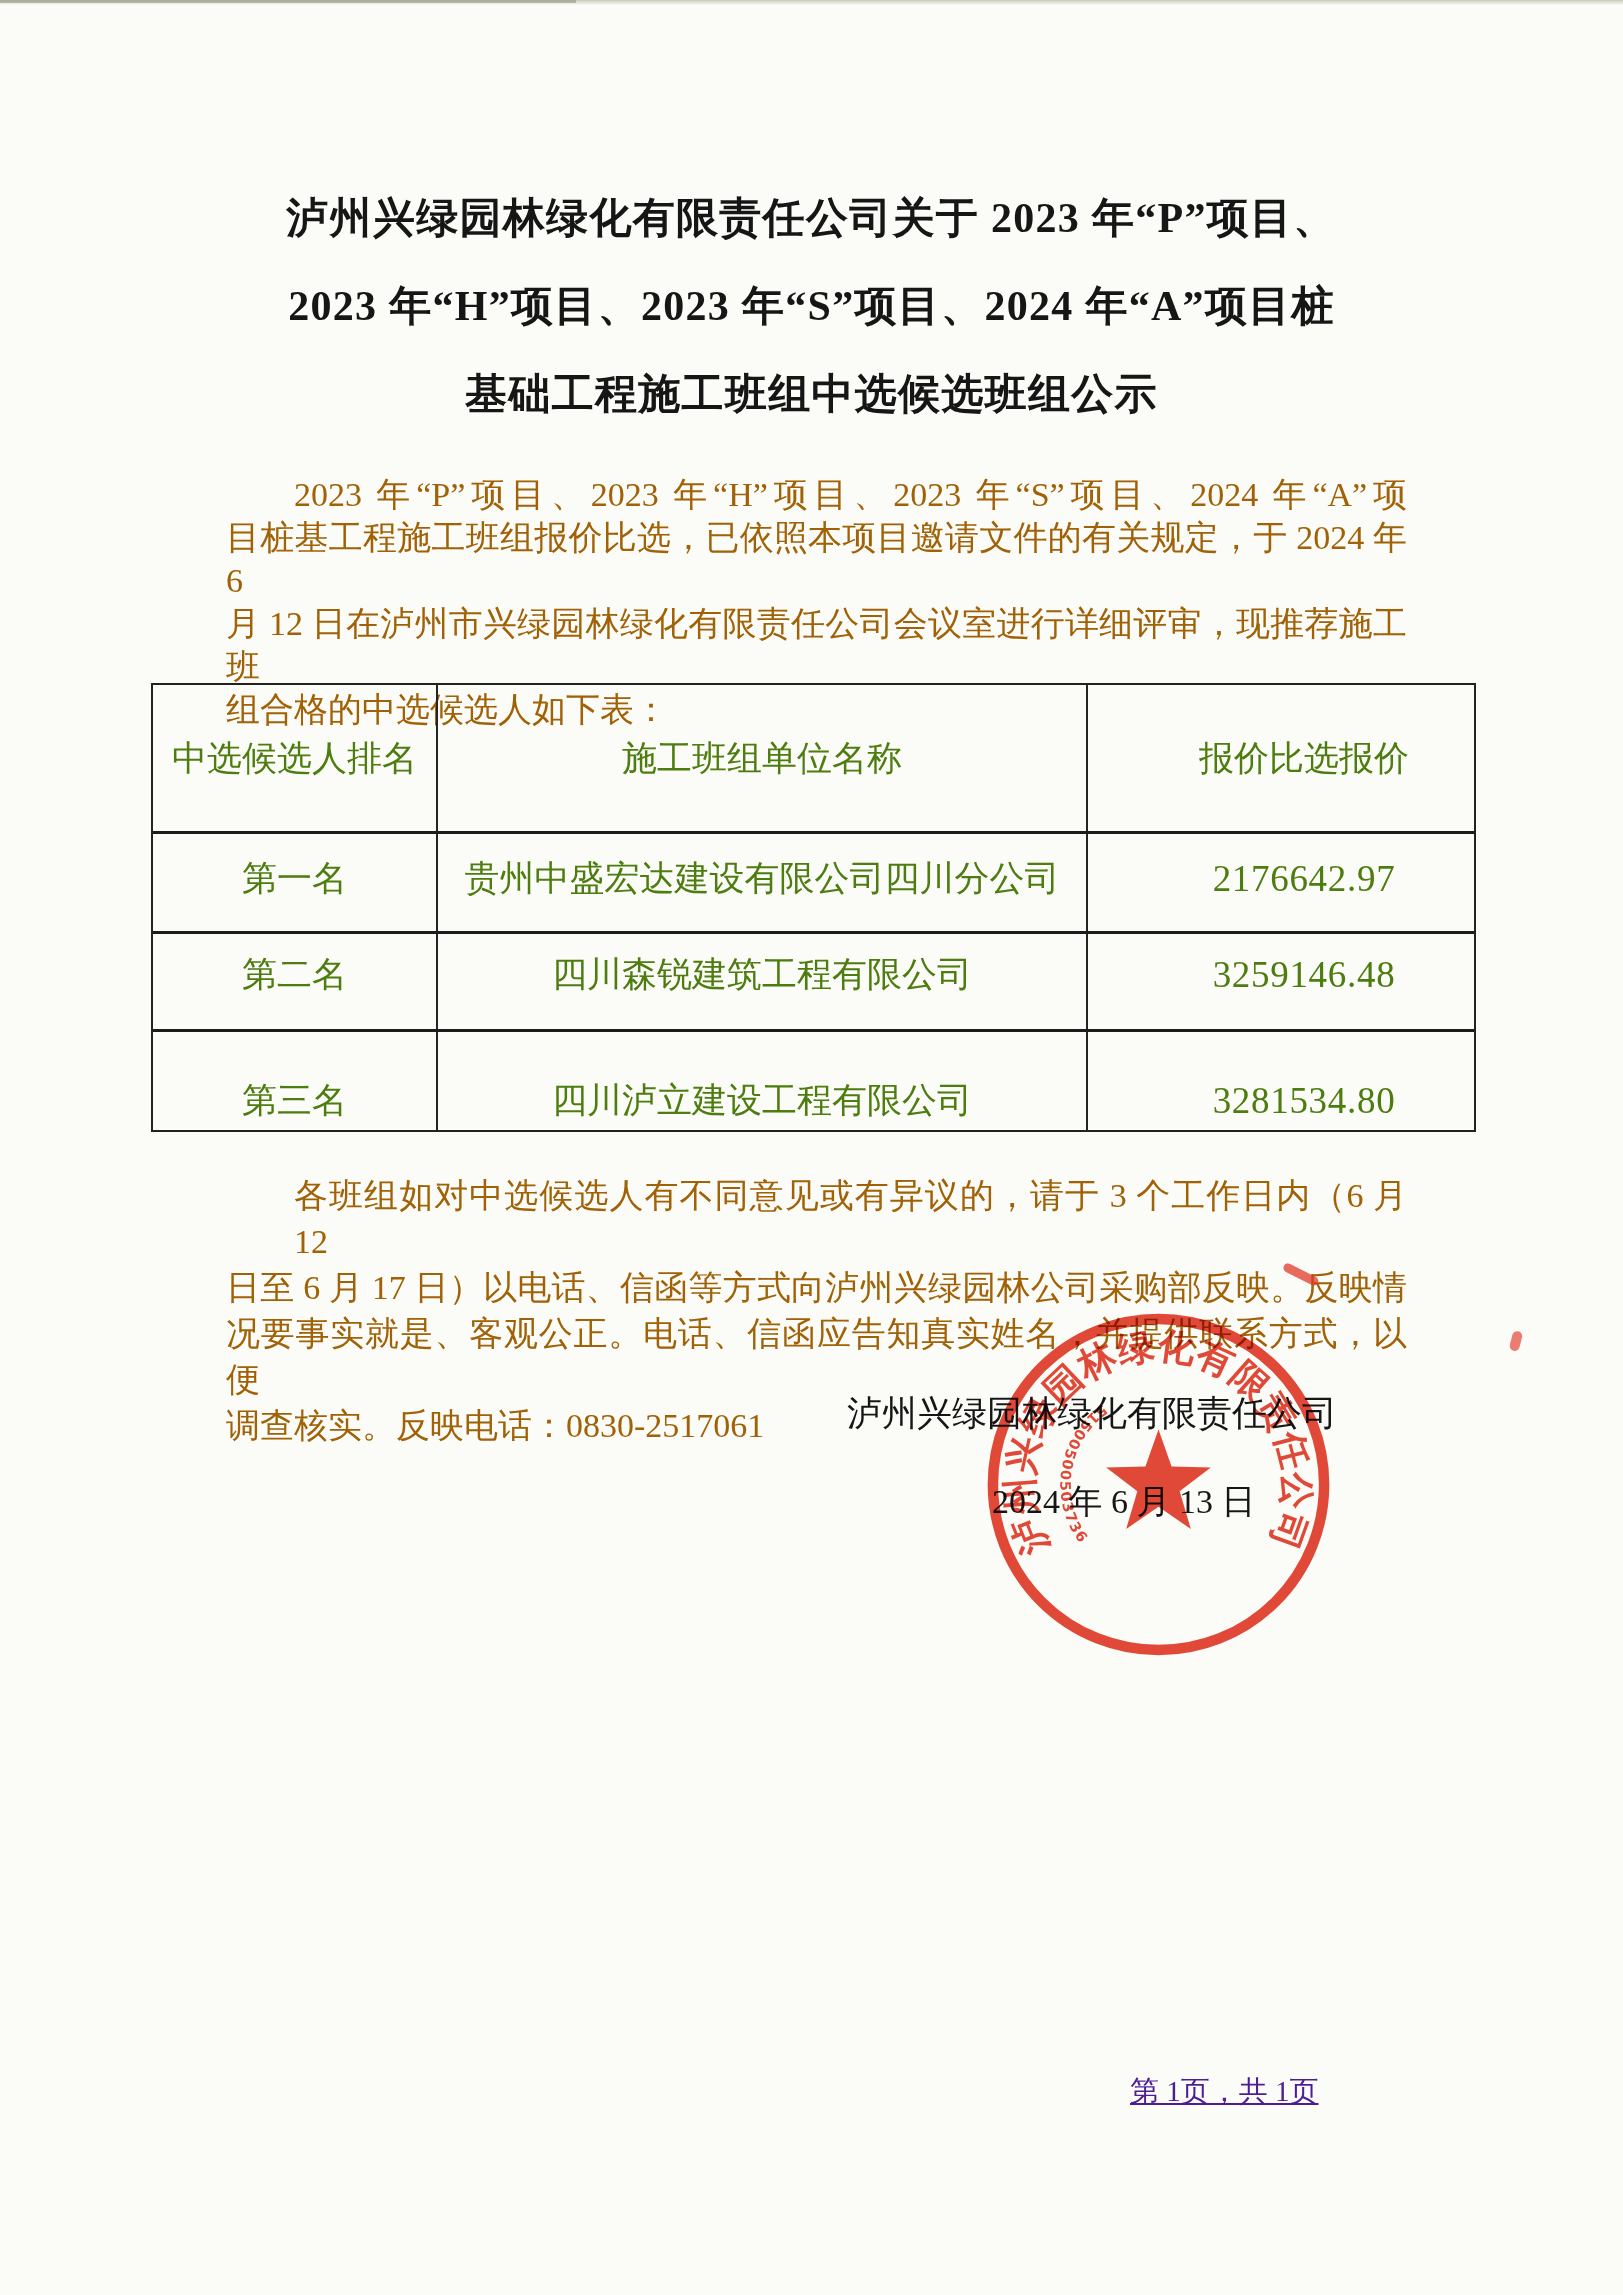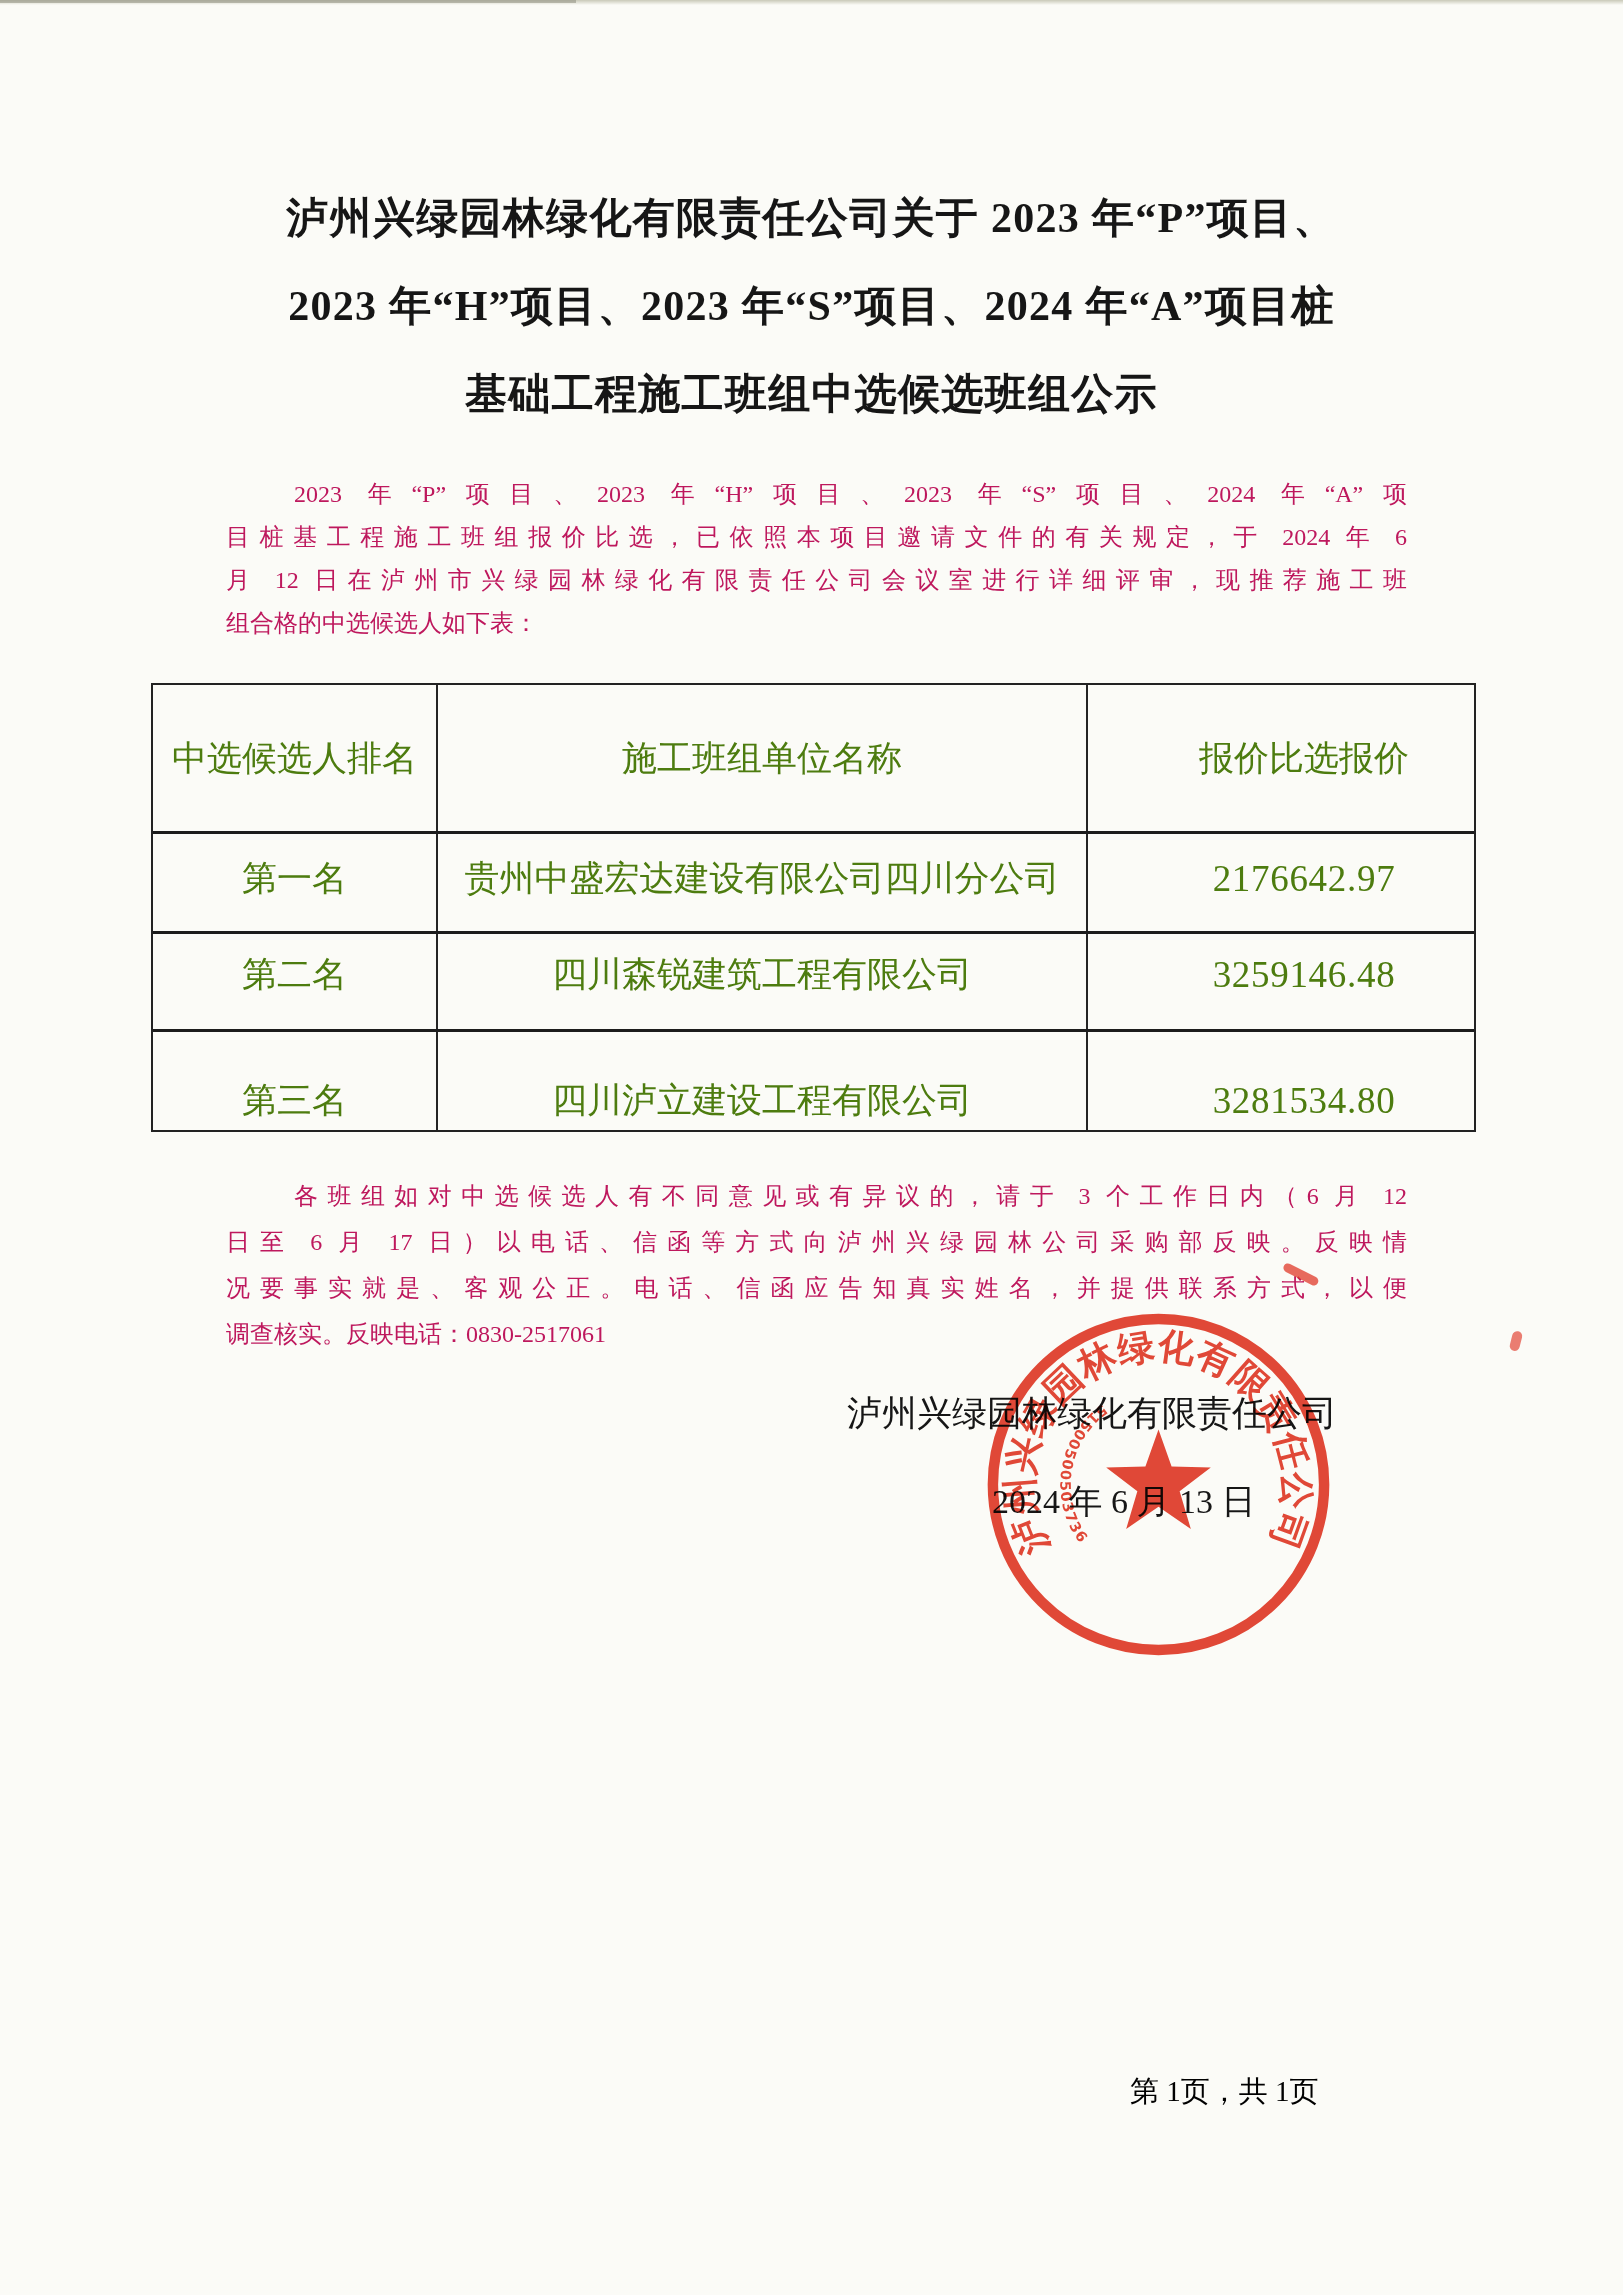--- a/index.html
+++ b/index.html
@@ -16,21 +16,21 @@
   .scan-top-dark{position:absolute;top:0;left:0;width:576px;height:2.6px;background:#8f8f82;opacity:.55;}
   .speck{position:absolute;background:#e0392a;border-radius:5.2px;}
   .speck1{left:1282px;top:1270px;width:38px;height:8.5px;transform:rotate(27deg);opacity:.75;}
   .speck2{left:1511px;top:1331px;width:9.8px;height:19.6px;transform:rotate(14deg);opacity:.65;}
 
   
   .title{position:absolute;left:79px;right:79px;top:174px;text-align:center;
     font-size:42px;font-weight:700;line-height:88px;letter-spacing:1.3px;color:#161616;}
 
   
-  .para{position:absolute;left:226px;width:1181px;font-size:24px;color:#be185d;}
+  .para{position:absolute;left:226px;width:1181px;font-size:34px;color:#a16207;}
   .para .line{white-space:nowrap;}
   .para .fill{white-space:normal;text-align:justify;text-align-last:justify;}
   .para .indent{padding-left:68px;}
   .intro{top:473px;line-height:43px;}
   .notice{top:1173px;line-height:46px;}
 
   
   .tbl{position:absolute;left:151px;top:683px;width:1325px;height:449px;
     border:2.6px solid #222;box-sizing:border-box;background:transparent;}
   .vline{position:absolute;top:0;bottom:0;width:2px;background:#242424;}
@@ -50,21 +50,21 @@
 
   
   .sig-company{position:absolute;left:847px;top:1392px;font-size:35px;line-height:43px;color:#161616;white-space:nowrap;}
   .sig-date{position:absolute;left:992px;top:1481px;font-size:34px;line-height:42px;color:#161616;white-space:nowrap;}
 
   
   .seal{position:absolute;left:987px;top:1313px;width:343px;height:343px;
     mix-blend-mode:multiply;opacity:.93;filter:blur(0.3px);}
 
   
-  .footer{position:absolute;left:1130px;top:2071px;font-size:29px;line-height:41px;color:#000000;white-space:nowrap;}
+  .footer{position:absolute;left:1130px;top:2071px;font-size:29px;line-height:41px;color:#4c1d95;white-space:nowrap;text-decoration:underline;}
 </style>
 </head>
 <body>
 
 <div class="page">
 
   <div class="scan-top"></div>
   <div class="scan-top-dark"></div>
 
   <div class="title">

